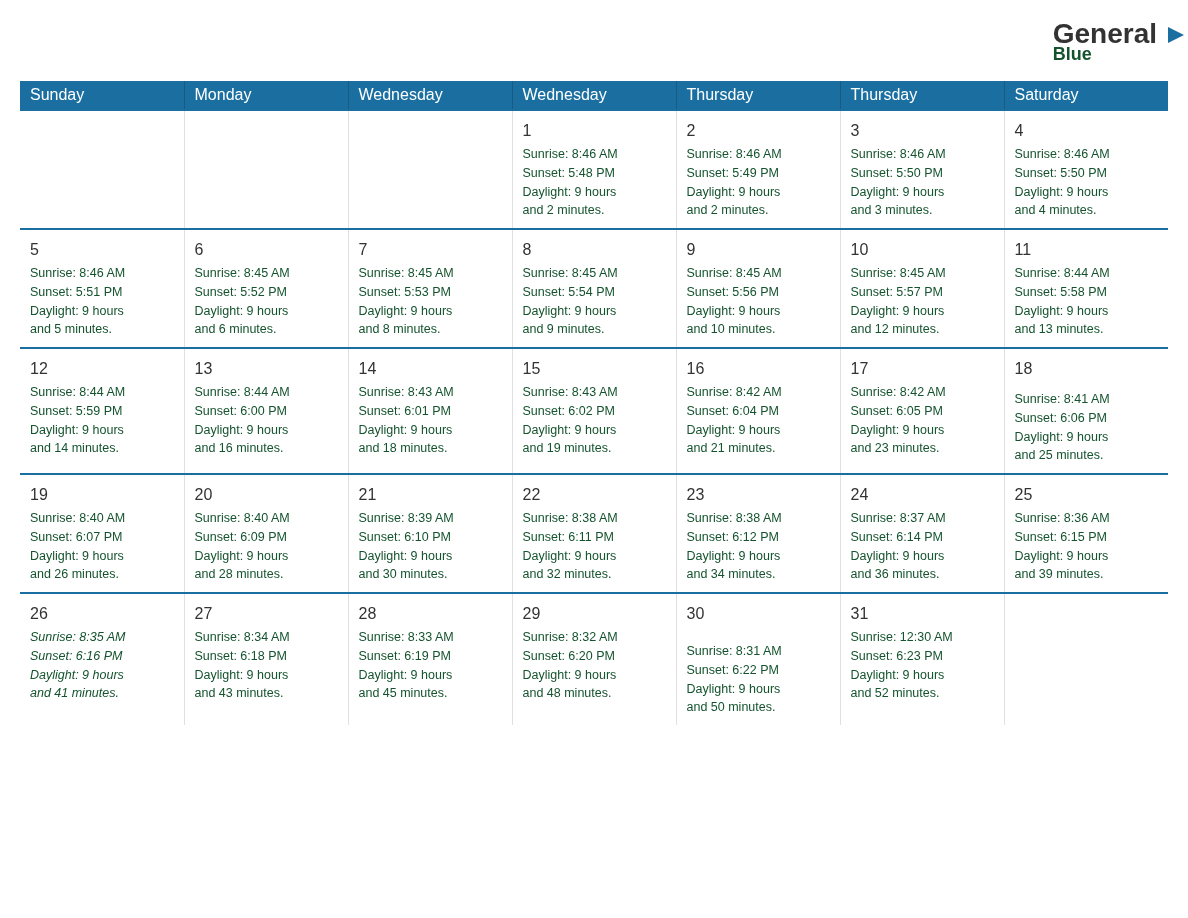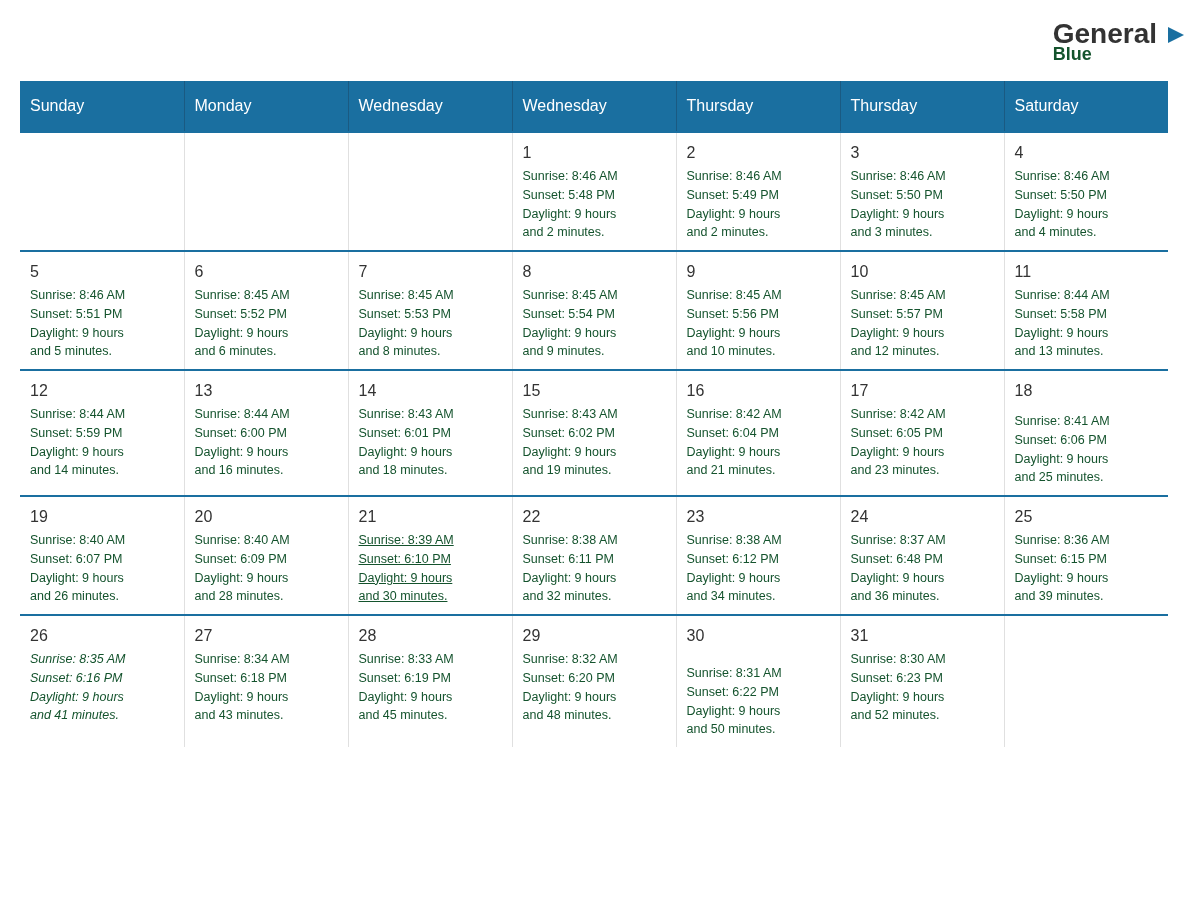--- a/index.html
+++ b/index.html
@@ -49,21 +49,21 @@
     }
     table {
       width: 100%;
       border-collapse: collapse;
       table-layout: fixed;
     }
     thead tr th {
       background-color: #1a6fa0;
       color: #fff;
       text-align: left;
-      padding: 16px 10px;
+      padding: 5px 10px;
       font-size: 16px;
       font-weight: normal;
       border-right: 1px solid #1a5a82;
     }
     thead tr th:last-child {
       border-right: none;
     }
     tbody tr {
       border-bottom: 1px solid #ccc;
     }
@@ -277,21 +277,21 @@
         </td>
         <td>
           <span class="day-num">20</span>
           <div class="day-info" style="white-space: pre-line;">Sunrise: 8:40 AM
 Sunset: 6:09 PM
 Daylight: 9 hours
 and 28 minutes.</div>
         </td>
         <td>
           <span class="day-num">21</span>
-          <div class="day-info" style="white-space: pre-line; text-decoration: underline;">Sunrise: 8:39 AM
+          <div class="day-info" style="white-space: pre-line;">Sunrise: 8:39 AM
 Sunset: 6:10 PM
 Daylight: 9 hours
 and 30 minutes.</div>
         </td>
         <td>
           <span class="day-num">22</span>
           <div class="day-info" style="white-space: pre-line;">Sunrise: 8:38 AM
 Sunset: 6:11 PM
 Daylight: 9 hours
 and 32 minutes.</div>
@@ -299,21 +299,21 @@
         <td>
           <span class="day-num">23</span>
           <div class="day-info" style="white-space: pre-line;">Sunrise: 8:38 AM
 Sunset: 6:12 PM
 Daylight: 9 hours
 and 34 minutes.</div>
         </td>
         <td>
           <span class="day-num">24</span>
           <div class="day-info" style="white-space: pre-line;">Sunrise: 8:37 AM
-Sunset: 6:48 PM
+Sunset: 6:14 PM
 Daylight: 9 hours
 and 36 minutes.</div>
         </td>
         <td>
           <span class="day-num">25</span>
           <div class="day-info" style="white-space: pre-line;">Sunrise: 8:36 AM
 Sunset: 6:15 PM
 Daylight: 9 hours
 and 39 minutes.</div>
         </td>
@@ -349,21 +349,21 @@
         </td>
         <td>
           <span class="day-num">30</span>
           <div class="day-info" style="white-space: pre-line; margin-top: 16px;">Sunrise: 8:31 AM
 Sunset: 6:22 PM
 Daylight: 9 hours
 and 50 minutes.</div>
         </td>
         <td>
           <span class="day-num">31</span>
-          <div class="day-info" style="white-space: pre-line;">Sunrise: 8:30 AM
+          <div class="day-info" style="white-space: pre-line;">Sunrise: 12:30 AM
 Sunset: 6:23 PM
 Daylight: 9 hours
 and 52 minutes.</div>
         </td>
         <td></td>
       </tr>
     </tbody>
 </table>
 
 </body></html>

